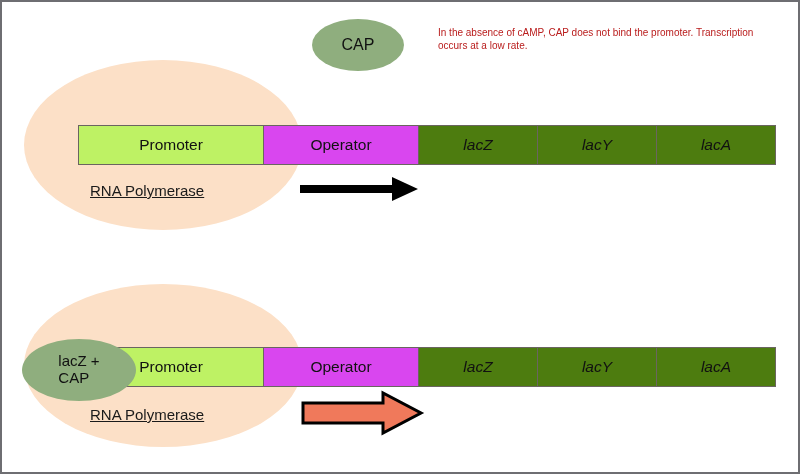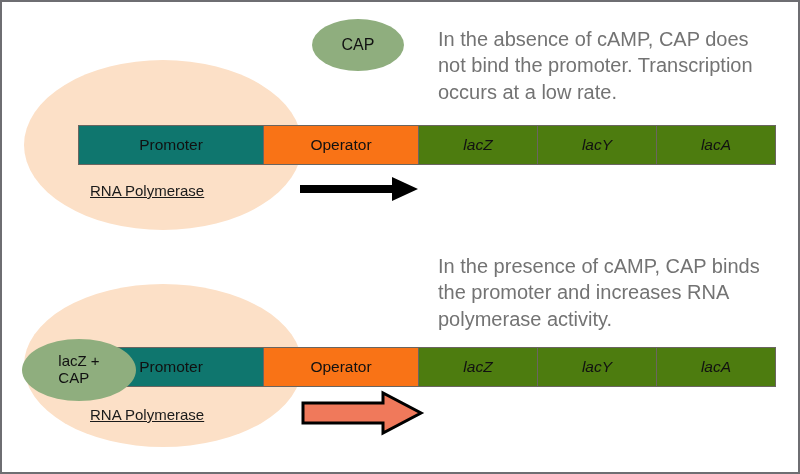--- a/index.html
+++ b/index.html
@@ -79,31 +79,31 @@
     display: flex;
     align-items: center;
     justify-content: center;
     border: 1px solid #6a6560;
     margin-left: -1px;
     font-size: 15.5px;
     color: #111111;
     white-space: nowrap;
   }
   .operon-segment:first-child { margin-left: 0; }
-  .seg-promoter { width: 186px; background: #0f766e; text-align: center; }
-  .seg-operator { width: 156px; background: #f97316; }
+  .seg-promoter { width: 186px; background: #bef264; text-align: center; }
+  .seg-operator { width: 156px; background: #d946ef; }
   .seg-gene     { width: 120px; background: #4d7c0f; font-style: italic; }
 
   
   .description-text {
     position: absolute;
     z-index: 4;
-    font-size: 20px;
+    font-size: 10px;
     line-height: 1.32;
-    color: #737373;
+    color: #b91c1c;
     width: 330px;
   }
   #description-top    { left: 436px; top: 24px; }
   #description-bottom { left: 436px; top: 251px; }
 
   
   .arrow-wrap { position: absolute; z-index: 4; }
   #arrow-thin-wrap  { left: 298px; top: 172px; }
   #arrow-block-wrap { left: 298px; top: 388px; }
 </style>
@@ -131,21 +131,20 @@
   <div class="polymerase-label" id="rna-polymerase-label-top">RNA Polymerase</div>
 
   <div class="arrow-wrap" id="arrow-thin-wrap">
     <svg width="120" height="30" viewBox="0 0 120 30" xmlns="http://www.w3.org/2000/svg">
       <path d="M0 11 L92 11 L92 3 L118 15 L92 27 L92 19 L0 19 Z" fill="#000000"></path>
     </svg>
   </div>
 
   <div class="polymerase-blob" id="polymerase-blob-bottom"></div>
 
-  <div class="description-text" id="description-bottom">In the presence of cAMP, CAP binds the promoter and increases RNA polymerase activity.</div>
 
   <div class="operon-bar" id="operon-bar-bottom">
     <div class="operon-segment seg-promoter">Promoter</div>
     <div class="operon-segment seg-operator">Operator</div>
     <div class="operon-segment seg-gene">lacZ</div>
     <div class="operon-segment seg-gene">lacY</div>
     <div class="operon-segment seg-gene">lacA</div>
   </div>
 
   <div class="cap-ellipse" id="camp-cap-ellipse">

